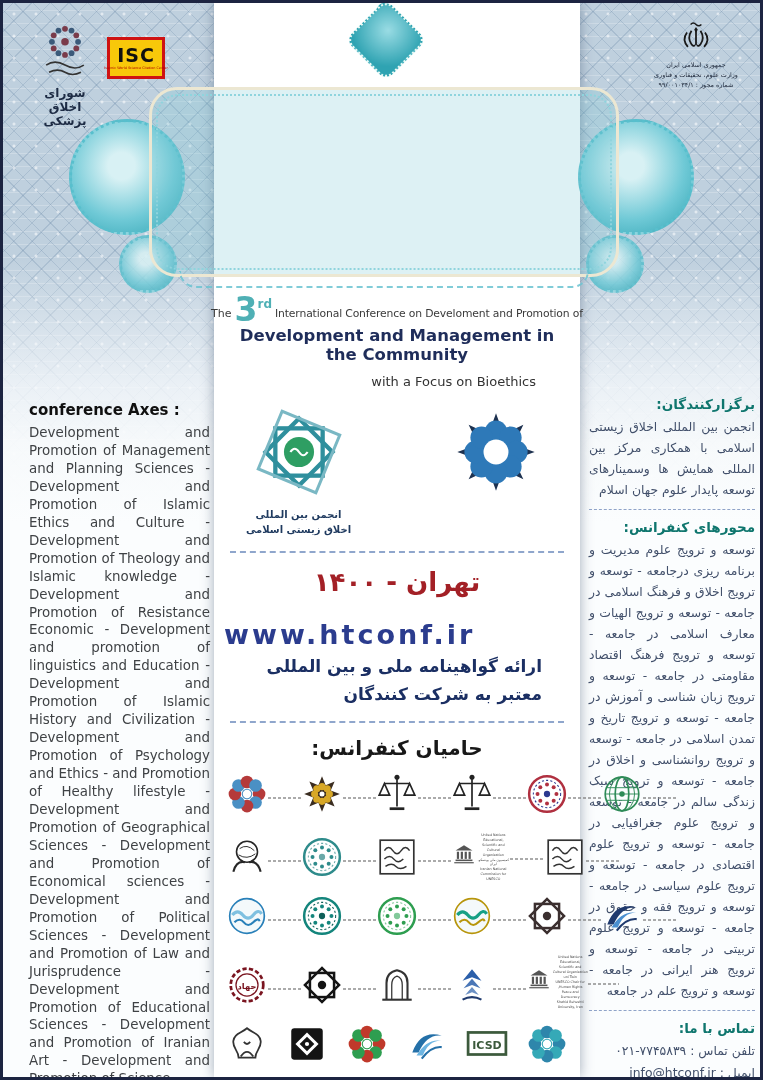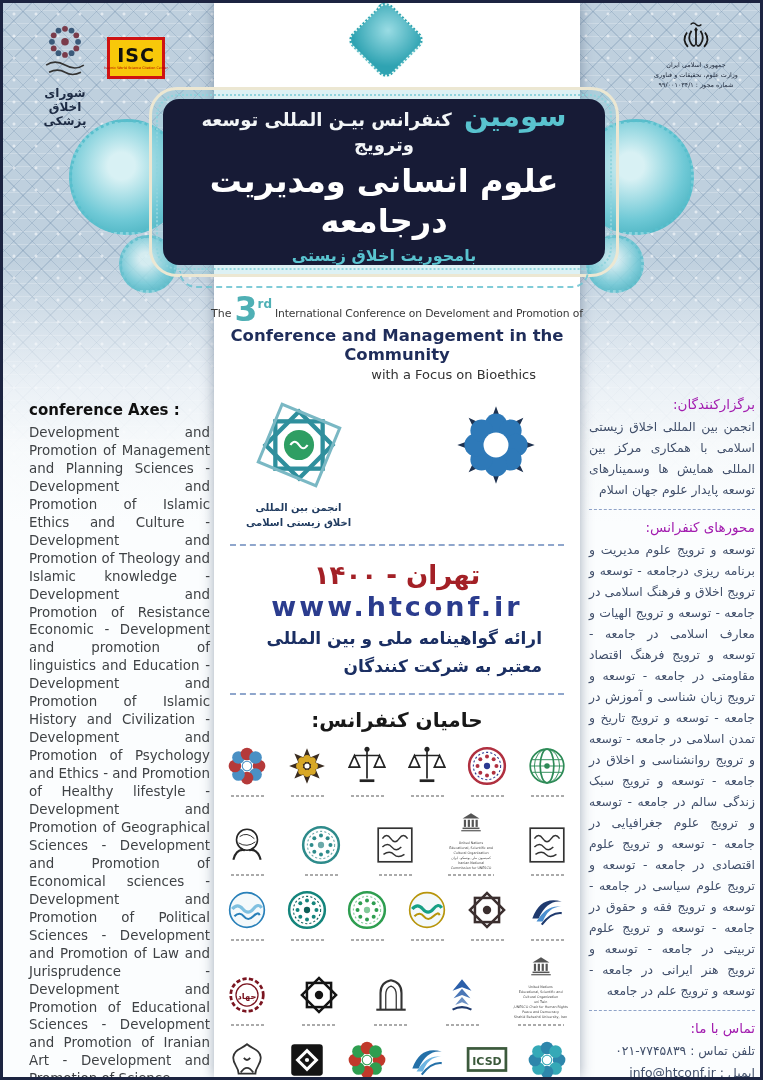--- a/index.html
+++ b/index.html
@@ -56,42 +56,42 @@
   .logo-iran{right:16px;top:16px;width:96px;text-align:center;}
   .logo-iran .lines{font-size:6.4px;color:#202a3c;line-height:1.55;margin-top:2px;direction:rtl;}
   
   .card-content{position:absolute;left:10px;right:10px;top:294px;}
   .t-row{display:flex;justify-content:center;align-items:flex-end;white-space:nowrap;color:#3a3a3a;}
   .t-the{font-size:11px;margin-right:3px;padding-bottom:3px;}
   .t-num{font-size:33px;font-weight:900;color:#4fb0b5;line-height:.78;}
   .t-ord{font-size:12px;font-weight:bold;color:#4fb0b5;align-self:flex-start;}
   .t-line1{font-size:10.8px;letter-spacing:-.15px;margin-left:3px;padding-bottom:3px;}
   .t-line2{text-align:center;font-size:16.5px;font-weight:900;color:#1f2d5a;margin-top:3px;}
-  .t-line3{text-align:right;font-size:13px;color:#333;margin-top:3px;padding-right:34px;}
+  .t-line3{text-align:right;font-size:13px;color:#333;margin-top:10px;padding-right:34px;}
   .orgs{display:flex;justify-content:center;gap:48px;margin-top:20px;}
   .org{text-align:center;width:150px;}
   .org .cap{font-size:10px;font-weight:bold;color:#1f3a5f;direction:rtl;line-height:1.55;margin-top:8px;}
   .dash{border-top:2px dashed #8fa6cc;margin:13px 6px;}
   .city{text-align:center;font-size:26px;font-weight:900;color:#a32026;direction:rtl;margin-top:14px;}
-  .site{text-align:center;font-size:27px;font-weight:900;color:#2b3c8e;letter-spacing:3px;margin-top:1px;}
+  .site{font-size:27px;font-weight:900;color:#2b3c8e;letter-spacing:3px;margin-top:22px;}
   .cert{width:290px;margin:2px auto 0;text-align:right;font-size:17px;font-weight:bold;
     color:#1b2f63;direction:rtl;line-height:1.65;}
   .sp-title{text-align:center;font-size:20px;font-weight:900;color:#181818;direction:rtl;margin-top:8px;}
   .sp-row{display:flex;justify-content:space-between;align-items:flex-end;margin:13px 2px 0;}
-  .sp-item{display:flex;flex-direction:column;align-items:center;}
+  .sp-item{display:flex;flex-direction:row;align-items:center;}
   .squig{height:2px;background:repeating-linear-gradient(90deg,#7d7d7d 0 3px,transparent 3px 5px);
     margin-top:4px;opacity:.65;}
   .sp-lines{font-size:3.3px;color:#444;line-height:1.5;text-align:center;margin-top:1px;}
   .sp-lines .fa{direction:rtl;}
   
   .left-col{position:absolute;left:26px;top:398px;width:181px;z-index:1;}
   .left-col .h{font-size:15px;font-weight:900;color:#101010;margin-bottom:5px;}
   .left-col .b{font-size:13.4px;color:#3f4245;line-height:1.34;text-align:justify;}
   .right-col{position:absolute;left:586px;top:393px;width:166px;z-index:1;direction:rtl;}
-  .right-col .h{font-size:13.5px;font-weight:400;color:#a21caf;margin-bottom:4px;}
+  .right-col .h{font-size:13.5px;font-weight:700;color:#0f766e;margin-bottom:4px;}
   .right-col .b{font-size:12.4px;color:#42506b;line-height:21px;text-align:justify;}
   .rdash{border-top:1.5px dashed #8fa3c8;margin:9px 0;}
   .contact-line{font-size:12.4px;color:#42506b;line-height:22px;}
 </style>
 </head>
 <body>
 
 <div class="poster">
   <div class="bg"></div>
   <div class="bg-fade"></div>
@@ -145,37 +145,29 @@
           </g>
   <path d="M20 9l2 3l-2 3l-2 -3z" fill="#1a1a1a"></path>
         </svg></span>
     <div class="lines">
       <div>جمهوری اسلامی ایران</div>
       <div>وزارت علوم، تحقیقات و فناوری</div>
       <div>شماره مجوز : ۹۹/۰۰۱۰۳۴/۱</div>
     </div>
   </div>
 
-  <div class="banner">
-    <div class="b-line1">
-      <span class="accent">سومین</span>
-      <span>کنفرانس بیـن المللی توسعه وترویج</span>
-    </div>
-    <div class="b-line2">علوم انسانی ومدیریت درجامعه</div>
-    <div class="b-line3">بامحوریت اخلاق زیستی</div>
-  </div>
 
   <div class="card-content" style="position:absolute;left:221px;width:346px;top:294px;z-index:2;">
     <div class="t-row">
       <span class="t-the">The</span>
       <span class="t-num">3</span>
       <span class="t-ord">rd</span>
       <span class="t-line1">International Conference on Develoment and Promotion of</span>
     </div>
-    <div class="t-line2">Conference and Management in the Community</div>
+    <div class="t-line2">Development and Management in the Community</div>
     <div class="t-line3">with a Focus on Bioethics</div>
 
     <div class="orgs" id="orgs">
         <div class="org"><span><svg width="86" height="86" viewBox="0 0 40 40" xmlns="http://www.w3.org/2000/svg">
               <g stroke="#2f8f9d" fill="none" stroke-width="2">
         <rect x="9" y="9" width="22" height="22"></rect>
                 <rect x="9" y="9" width="22" height="22" transform="rotate(45 20 20)"></rect>
               </g>
         <rect x="5.5" y="5.5" width="29" height="29" transform="rotate(22.5 20 20)" fill="none" stroke="#7ab8c4" stroke-width="1.4"></rect>
         <circle cx="20" cy="20" r="7" fill="#2e9e63"></circle>

